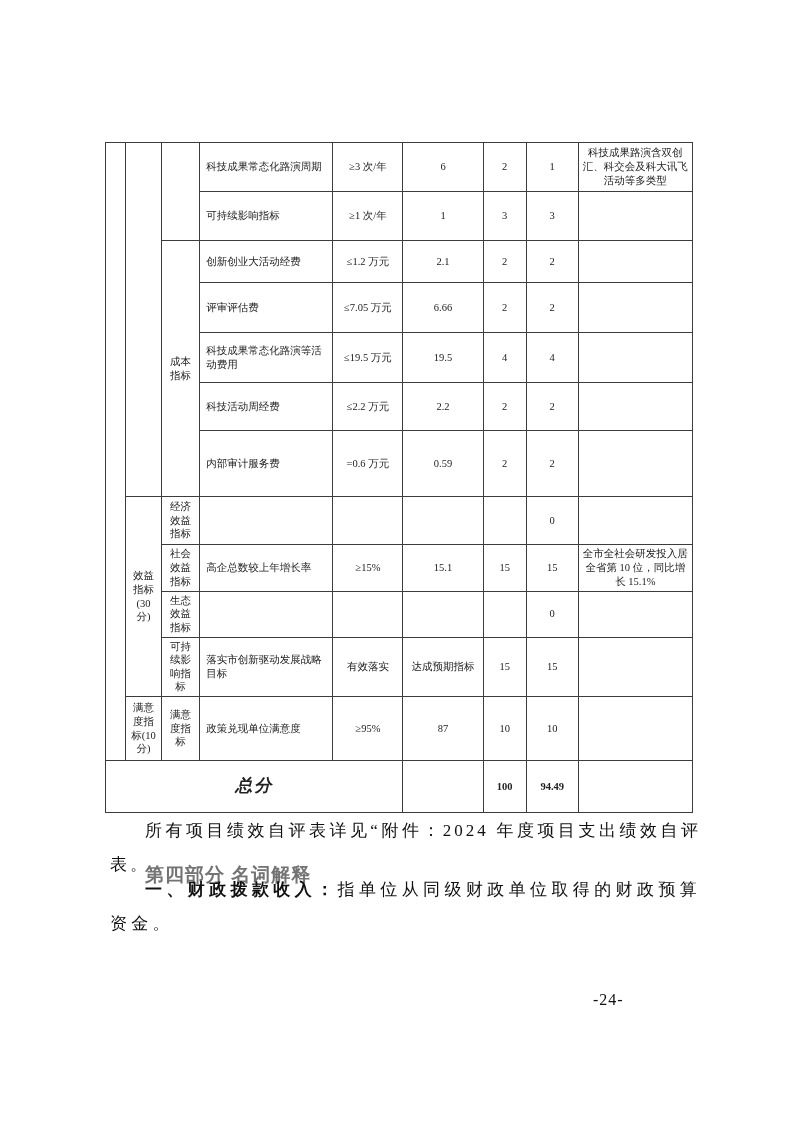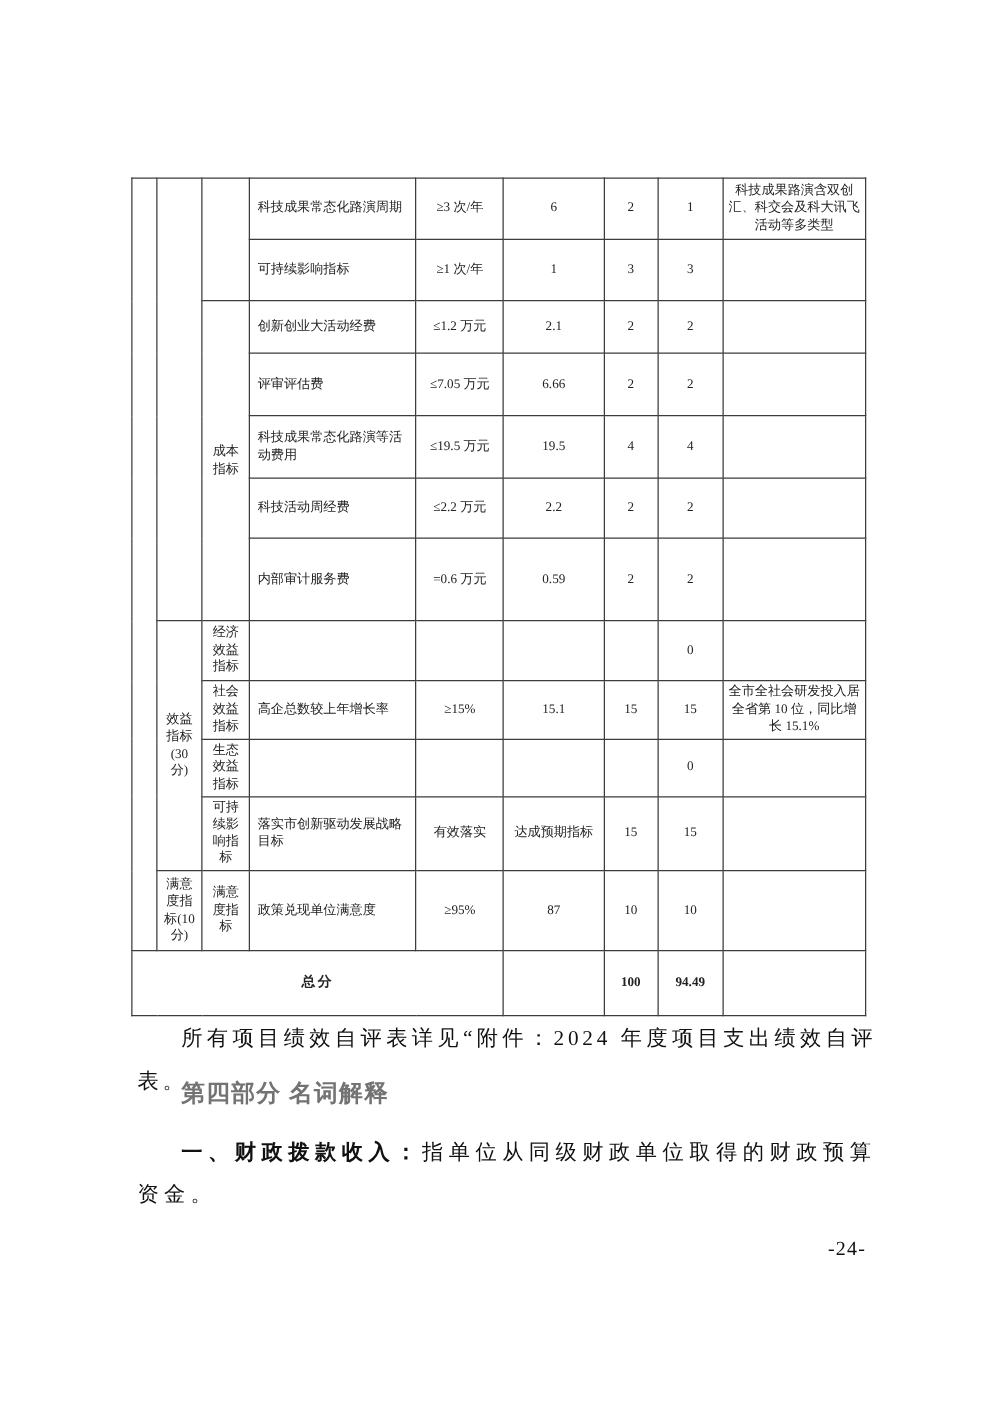--- a/index.html
+++ b/index.html
@@ -15,42 +15,42 @@
   }
   .ptable td {
     border:1px solid #3c3c3c;
     font-size:10.5px; line-height:1.32;
     text-align:center; vertical-align:middle;
     padding:2px 4px; color:#222;
     word-break:break-all; overflow:hidden;
   }
   .ptable td.name   { text-align:left; padding:2px 4px 2px 6px;margin-left:12px; }
   .ptable td.grp    { padding:2px 5px; line-height:1.3; }
-  .ptable td.total-label { font-weight:bold; font-size:11px; letter-spacing:2px; }
+  .ptable td.total-label { font-weight:bold; font-size:17px; letter-spacing:2px;font-style:italic; }
   .ptable td.bold   { font-weight:bold; }
   
   .para {
     position:absolute; left:110px; width:591px;
     font-size:17px; line-height:34px;
     text-align:justify; text-indent:35px; color:#111;
   }
   .para1 { top:786px; letter-spacing:3px;margin-top:28px; }
-  .para2 { top:888px; letter-spacing:4.2px; }
+  .para2 { top:856px; letter-spacing:4.2px; }
   .heading {
     position:absolute; left:145px; top:862px;
     font-family:"Liberation Sans","DejaVu Sans",sans-serif;
     font-weight:bold; font-size:19px; letter-spacing:1px; color:#737373;
   }
   .term-title {
     font-family:"Liberation Sans","DejaVu Sans",sans-serif;
     font-weight:bold;
   }
   .pagenum {
     position:absolute; top:991px; left:593px; width:100px;
-    text-align:right; font-size:16px; letter-spacing:1px; color:#111;
+    font-size:16px; letter-spacing:1px; color:#111;
   }
 </style>
 </head>
 <body>
 
 <div class="page">
 
   <table class="ptable">
     <colgroup>
       <col style="width:20px">

